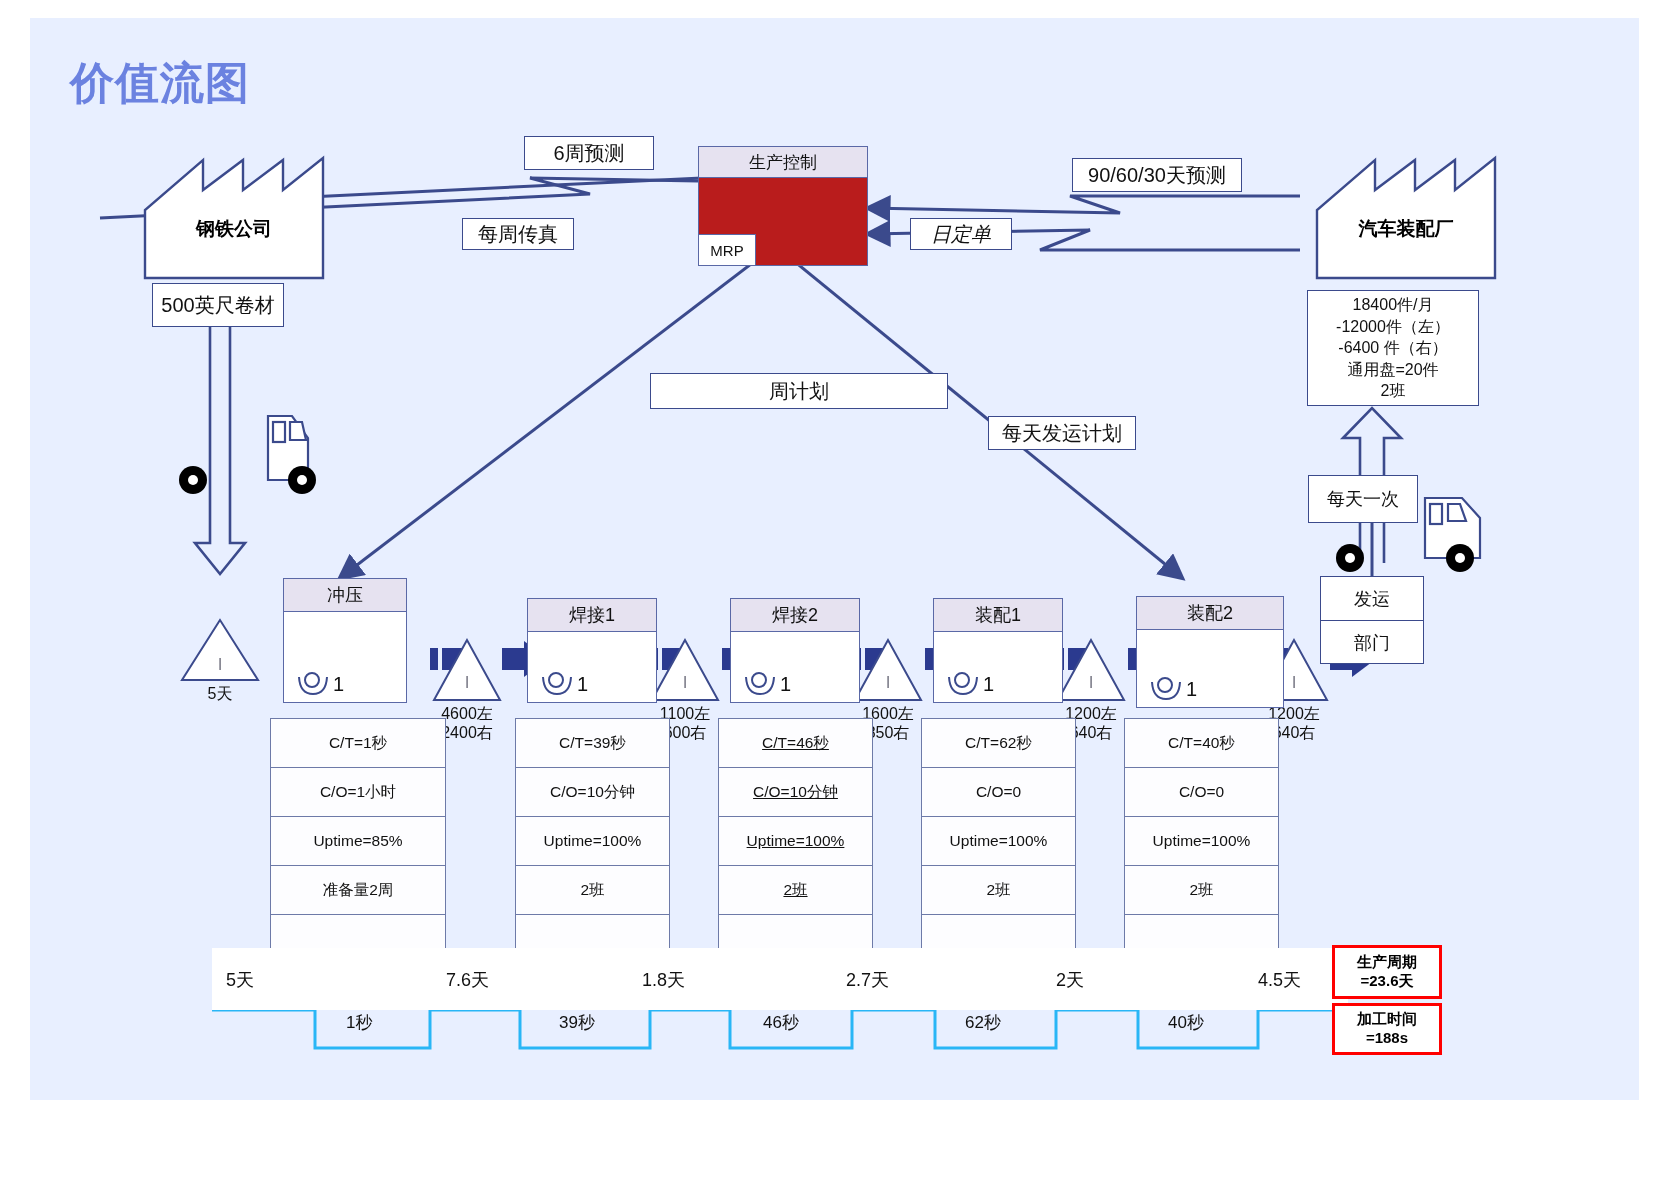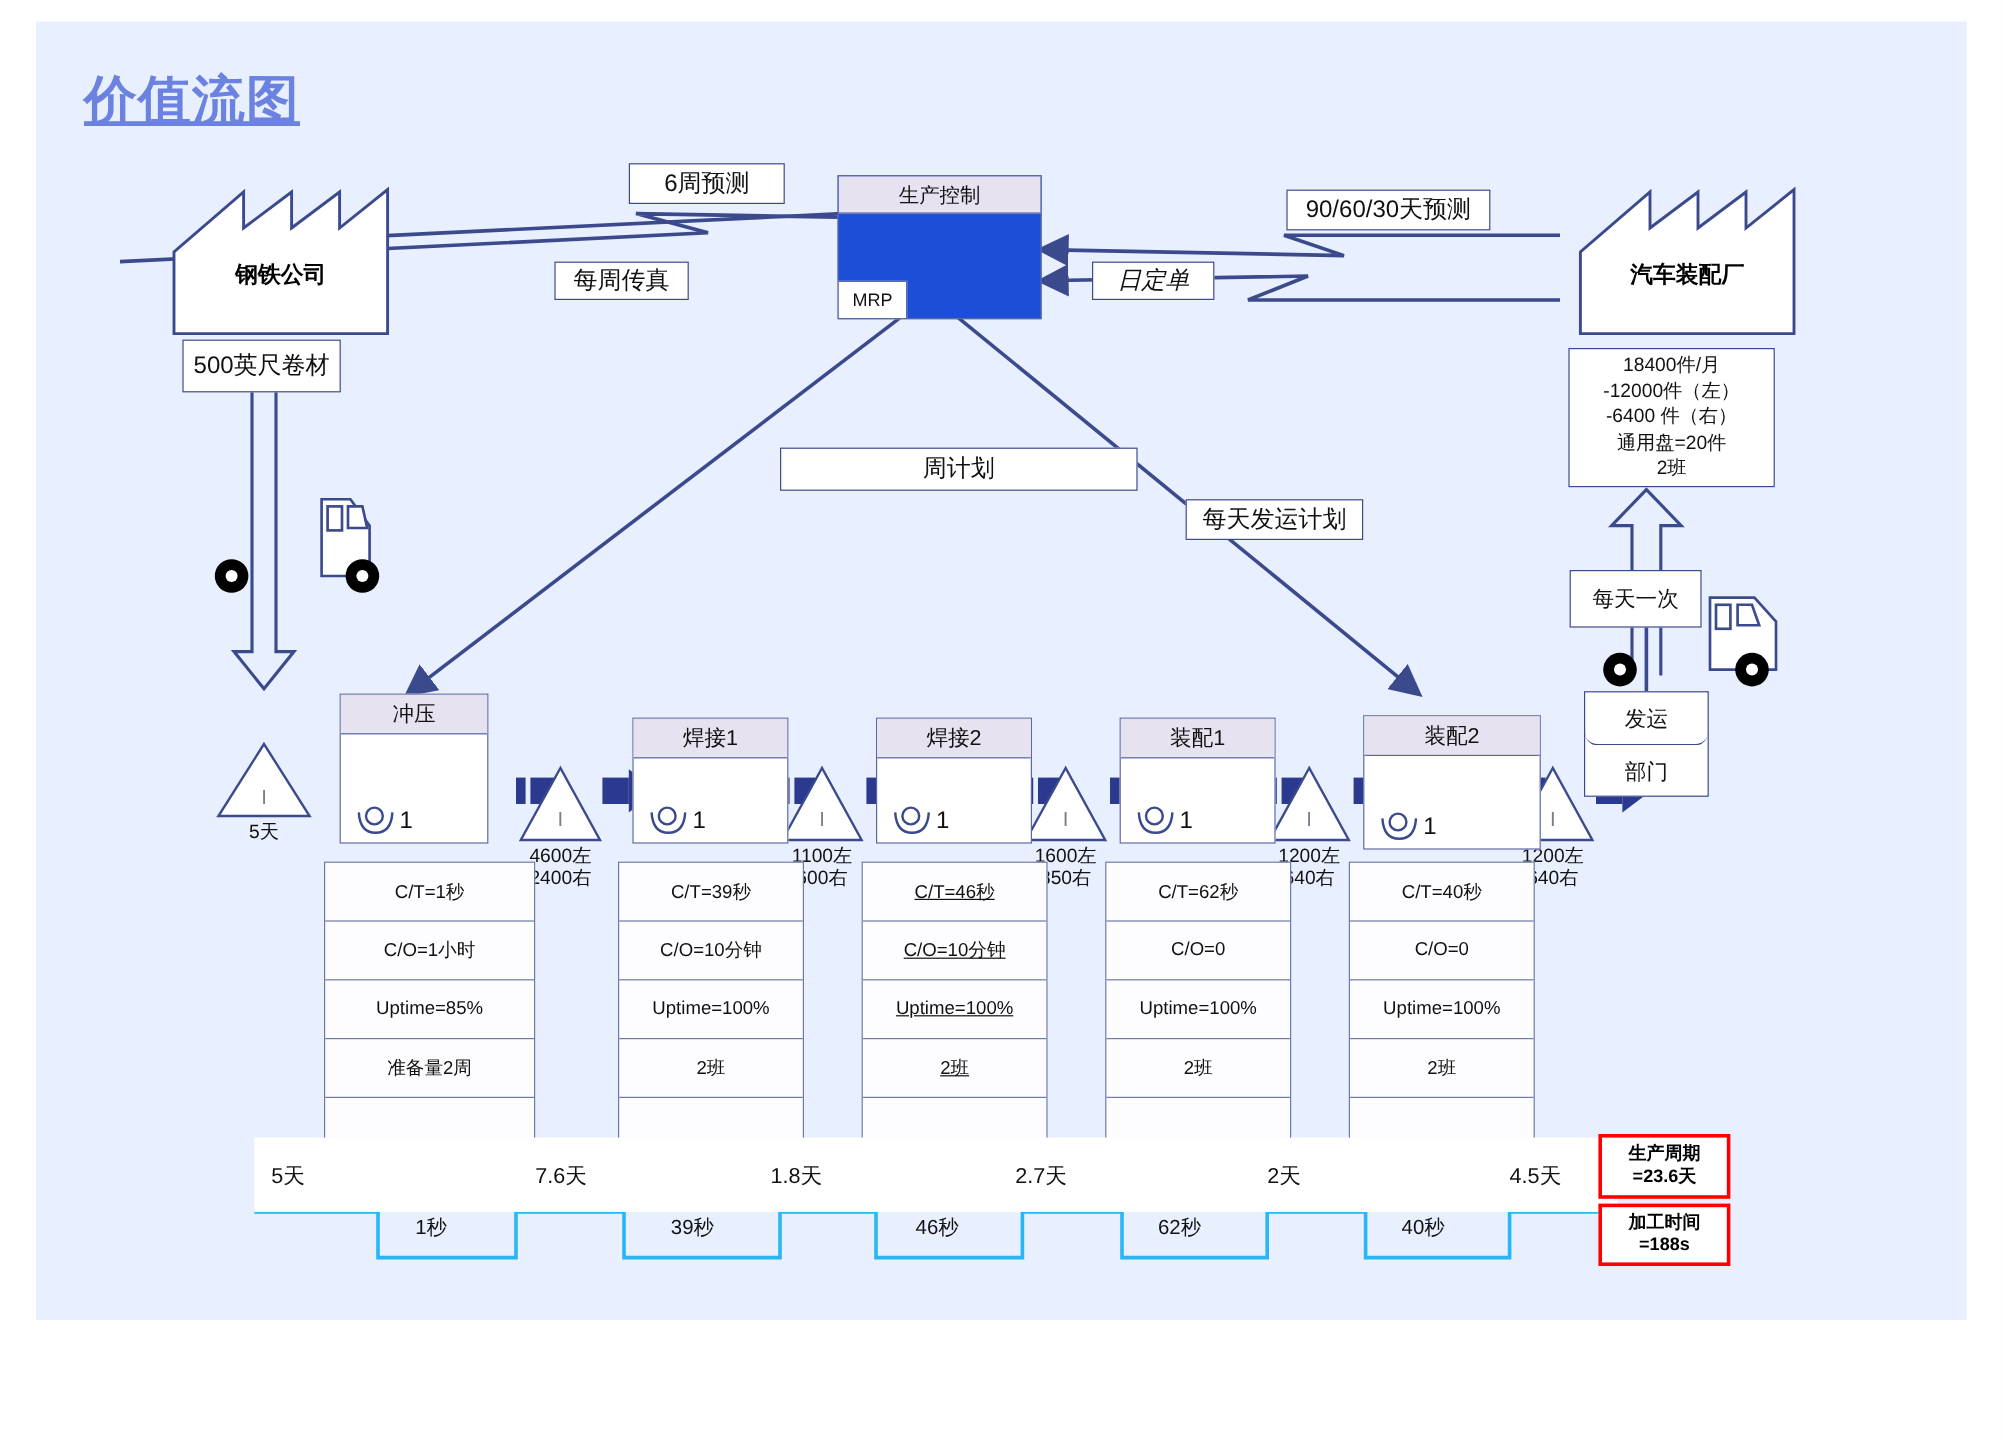--- a/index.html
+++ b/index.html
@@ -59,35 +59,34 @@
     position:absolute;background:#ffffff;border:3px solid #ff0000;
     font-weight:bold;font-size:15px;color:#000;line-height:1.25;
     display:flex;flex-direction:column;align-items:center;justify-content:center;
     text-align:center;box-sizing:border-box;
   }
 
   #title{
     position:absolute;left:40px;top:36px;
     font-size:44px;font-weight:bold;color:#6b82e0;
     letter-spacing:1px;
-    text-decoration:underline;
   }
 
   
   .truckbox{
     position:absolute;background:#ffffff;border:1.6px solid #3b4a8c;
     font-size:18px;color:#111;line-height:1.25;
     display:flex;flex-direction:column;align-items:center;justify-content:center;
   }
   .shipbox{
     position:absolute;background:#ffffff;border:1.5px solid #3b4a8c;
     box-sizing:border-box;
   }
   .shipbox .r{height:50%;display:flex;align-items:center;justify-content:center;font-size:18px;color:#111;}
-  .shipbox .r.top{border-bottom:1.5px solid #3b4a8c;border-radius:10px;}
+  .shipbox .r.top{border-bottom:1.5px solid #3b4a8c;}
 </style>
 </head>
 <body>
 
 <div id="canvas">
 
   <div id="title">价值流图</div>
 
   <svg class="abs" style="left:0;top:0;width:1609px;height:1082px;overflow:visible;">
     <defs>
@@ -206,21 +205,21 @@
       <circle cx="1430" cy="540" r="5" fill="#fff"></circle>
 
     <g stroke="#29b6f6" stroke-width="3" fill="none">
       <path d="M182 992 L285 992 L285 1030 L400 1030 L400 992 L490 992 L490 1030 L620 1030 L620 992 L700 992 L700 1030 L822 1030 L822 992 L905 992 L905 1030 L1026 1030 L1026 992 L1108 992 L1108 1030 L1228 1030 L1228 992 L1318 992"></path>
     </g>
   </svg>
 
   <div class="abs" style="left:115px;top:198px;width:178px;text-align:center;font-weight:bold;font-size:19px;color:#000;">钢铁公司</div>
   <div class="abs" style="left:1287px;top:198px;width:178px;text-align:center;font-weight:bold;font-size:19px;color:#000;">汽车装配厂</div>
 
-  <div class="abs" style="left:668px;top:128px;width:170px;height:120px;border:1.6px solid #5a68a6;background:#1d4ed8;box-sizing:border-box;">
+  <div class="abs" style="left:668px;top:128px;width:170px;height:120px;border:1.6px solid #5a68a6;background:#b91c1c;box-sizing:border-box;">
     <div class="ctr" style="height:30px;background:#e6e2f0;border-bottom:1.6px solid #5a68a6;font-size:17px;color:#111;">生产控制</div>
     <div class="abs" style="left:-1px;bottom:-1px;width:56px;height:30px;border:1.4px solid #5a68a6;background:#fff;display:flex;align-items:center;justify-content:center;font-size:15px;color:#111;">MRP</div>
   </div>
 
   <div class="infobox abs ctr" style="left:494px;top:118px;width:130px;height:34px;">6周预测</div>
   <div class="infobox abs ctr" style="left:432px;top:200px;width:112px;height:32px;">每周传真</div>
   <div class="infobox abs ctr" style="left:1042px;top:140px;width:170px;height:34px;">90/60/30天预测</div>
   <div class="infobox abs ctr" style="left:880px;top:200px;width:102px;height:32px;font-style:italic;">日定单</div>
   <div class="infobox abs ctr" style="left:620px;top:355px;width:298px;height:36px;">周计划</div>
   <div class="infobox abs ctr" style="left:958px;top:398px;width:148px;height:34px;">每天发运计划</div>

